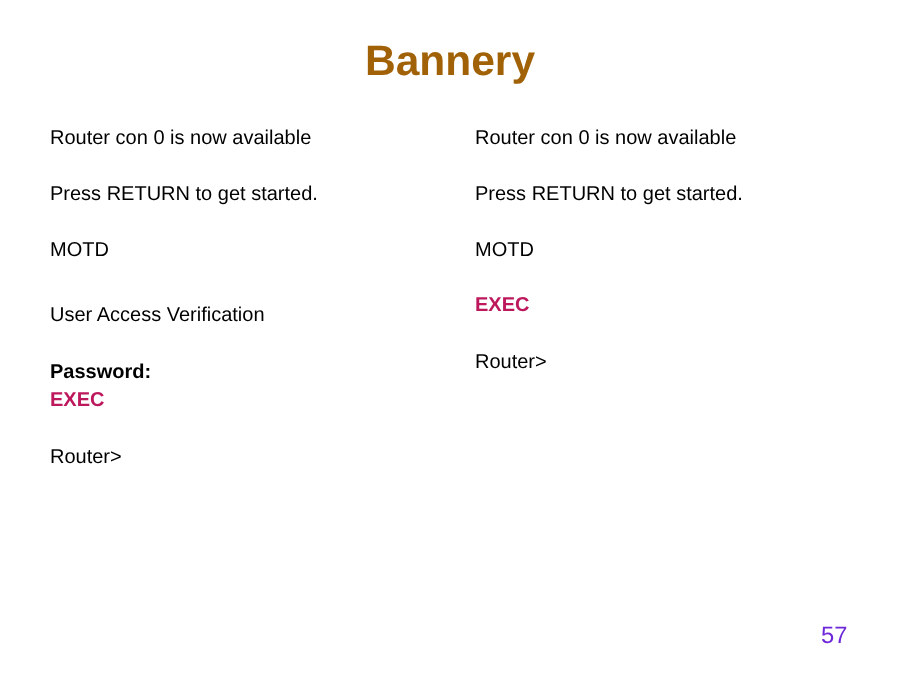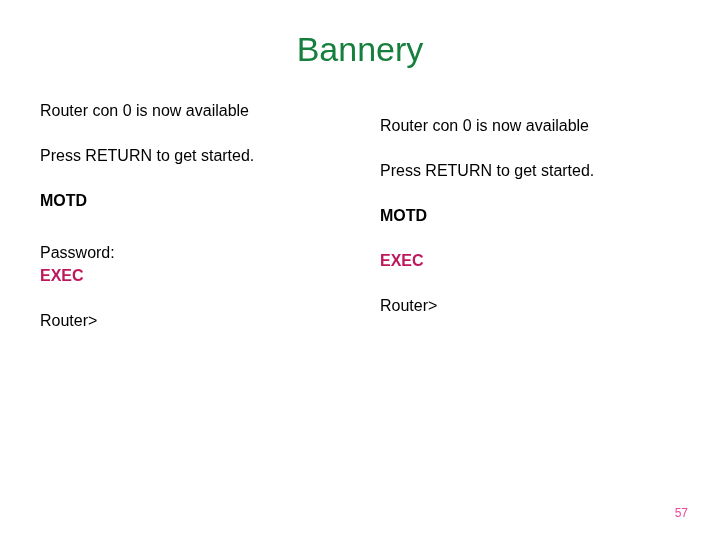--- a/index.html
+++ b/index.html
@@ -16,76 +16,76 @@
       overflow: hidden;
     }
     .slide {
       width: 100%;
       height: 100%;
       padding: 30px 40px;
       position: relative;
     }
     .title {
       font-size: 34px;
-      font-weight: normal;
+      font-weight: bold;
       text-align: center;
       margin-bottom: 32px;
-      color: #15803d;
+      color: #a16207;
     }
     .columns {
       display: flex;
       gap: 40px;
-      align-items: center;
     }
     .col {
       flex: 1;
     }
     .line {
       font-size: 16px;
       color: #000;
       margin-bottom: 24px;
       line-height: 1.3;
     }
     .bold {
-      font-weight: bold;
+      font-weight: normal;
     }
     .green {
       color: #008000;
       font-weight: bold;
     }
     .red {
       color: #be185d;
       font-weight: bold;
     }
     .spacer {
       height: 8px;
     }
     .page-number {
       position: absolute;
       bottom: 20px;
-      right: 32px;
-      font-size: 12px;
-      color: #ec4899;
+      right: 42px;
+      font-size: 19px;
+      color: #6d28d9;
     }
   </style>
 </head>
 <body>
 
 <div class="slide">
   <h1 class="title">Bannery</h1>
 
   <div class="columns">
 
     <div class="col">
       <div class="line">Router con 0 is now available</div>
       <div class="line">Press RETURN to get started.</div>
       <div class="line bold">MOTD</div>
       <div class="spacer"></div>
+      <div class="line">User Access Verification</div>
       <div>
-        <div class="line" style="margin-bottom:2px;">Password:</div>
+        <div class="line" style="margin-bottom:2px;font-weight:bold;">Password:</div>
         <div class="line red">EXEC</div>
       </div>
       <div class="line">Router&gt;</div>
     </div>
 
     <div class="col">
       <div class="line">Router con 0 is now available</div>
       <div class="line">Press RETURN to get started.</div>
       <div class="line bold">MOTD</div>
       <div class="line red">EXEC</div>

